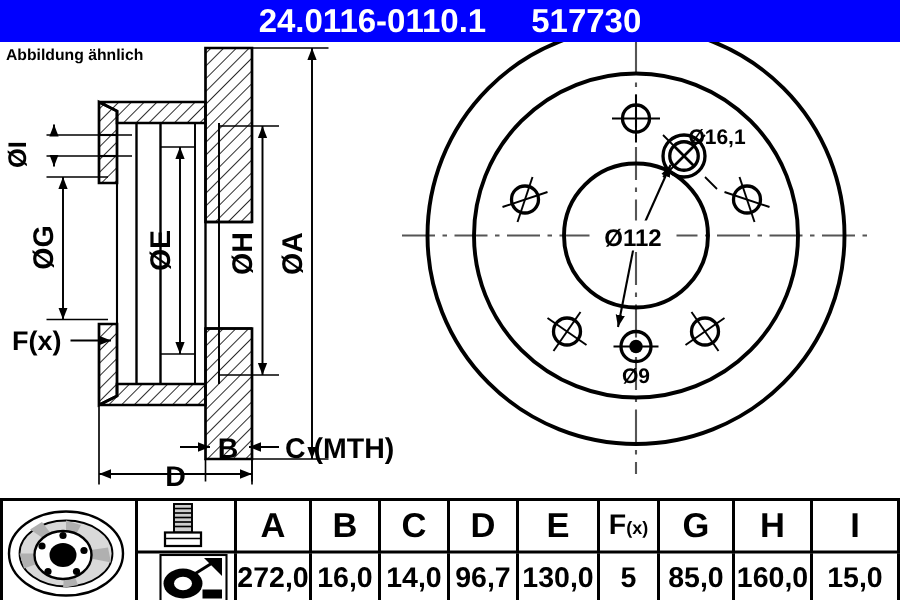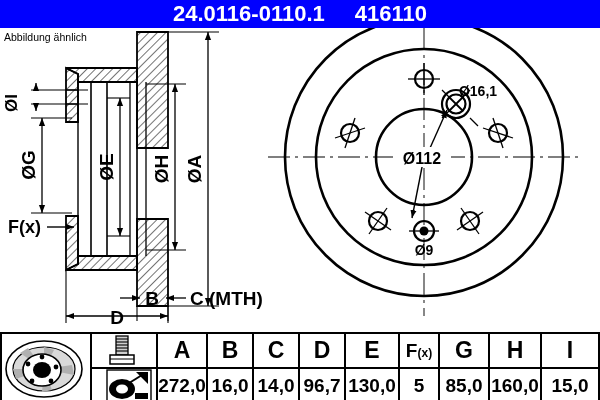--- a/index.html
+++ b/index.html
@@ -23,21 +23,21 @@
     letter-spacing:0px;
     display:flex;align-items:center;justify-content:center;
     gap:30px;
     box-sizing:border-box;
   }
   .header .num{white-space:pre;}
 
   
   .note{
     position:absolute;left:4px;top:31px;
-    font-size:10.5px;font-weight:normal;color:#000;
+    font-size:10.5px;font-weight:bold;color:#000;
     line-height:12.5px;
   }
 
   
   #draw{position:absolute;left:0;top:28px;}
 
   
   .tbl{
     position:absolute;left:0;top:332px;width:600px;height:68px;
     border-collapse:collapse;
@@ -60,21 +60,21 @@
   .nobot{border-bottom:none !important;}
   svg{display:block;}
 </style>
 </head>
 <body>
 
 <div id="sheet">
 
   <div class="header">
     <span class="num">24.0116-0110.1</span>
-    <span class="num">416110</span>
+    <span class="num">517730</span>
   </div>
 
   <div class="note">
     <div>Abbildung ähnlich</div>
   </div>
 
   <svg id="draw" width="600" height="304" viewBox="0 0 600 304">
     <defs>
       <pattern id="hatch" patternUnits="userSpaceOnUse" width="6" height="6" patternTransform="rotate(45)">
         <line x1="0" y1="0" x2="0" y2="6" stroke="#000" stroke-width="1.1"></line>

